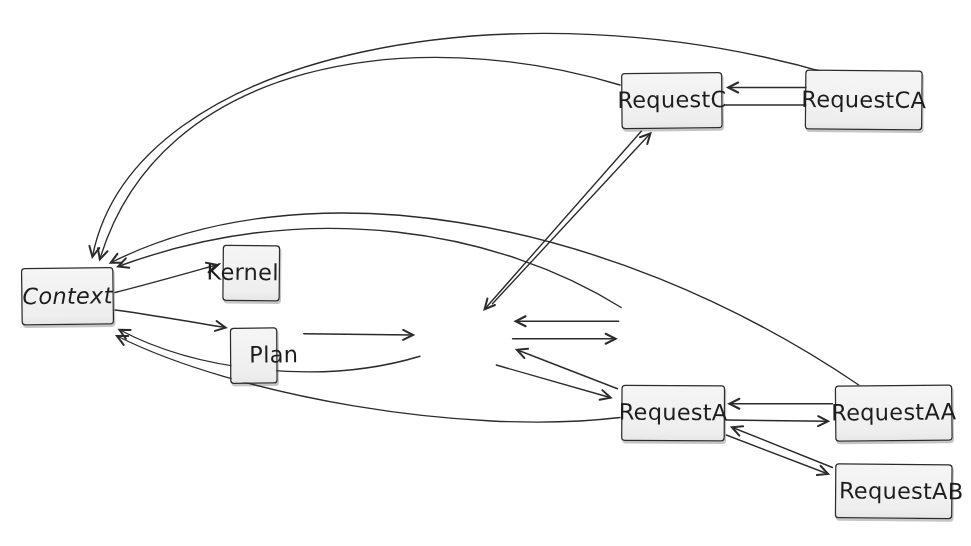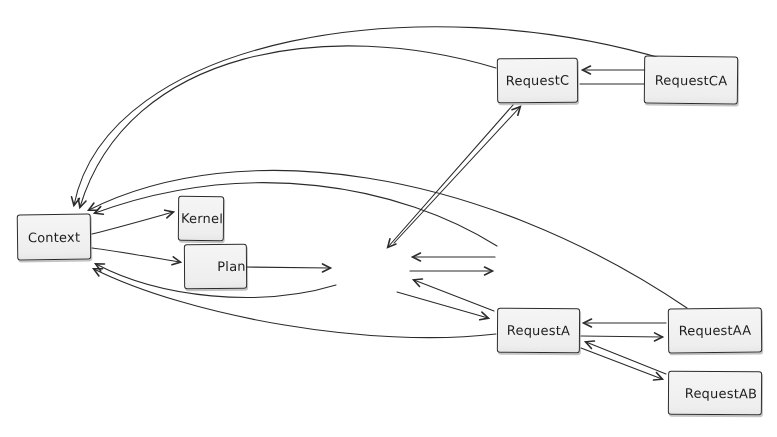--- a/index.html
+++ b/index.html
@@ -12,28 +12,28 @@
   }
   .edge-layer{position:absolute;left:0;top:0;width:777px;height:437px;}
   .node{
     position:absolute;
     display:flex;align-items:center;justify-content:center;
     background:linear-gradient(180deg,#f5f5f5 0%,#eeeeee 85%,#e7e7e7 100%);
     border:1.6px solid #2b2b2b;
     border-radius:3px;
     box-shadow:1px 2px 0 rgba(45,45,45,0.28);
     color:#1d1d1d;
-    font-size:13px;
+    font-size:18px;
     letter-spacing:0.2px;
     box-sizing:border-box;
   }
   .node span{white-space:nowrap;}
-  .n-context  {left:17px;  top:214px; width:74px; height:46px; transform:rotate(-0.7deg);}
+  .n-context  {left:17px;  top:214px; width:74px; height:46px; transform:rotate(-0.7deg);font-style:italic;}
   .n-kernel   {left:178px; top:196px; width:46px; height:45px; transform:rotate(0.5deg);justify-content:flex-end;}
-  .n-plan     {left:184px; top:244px; width:63px; height:45px; transform:rotate(-0.4deg);padding-left:32px;}
+  .n-plan     {left:184px; top:262px; width:38px; height:45px; transform:rotate(-0.4deg);padding-left:32px;}
   .n-request  {left:334px; top:246px; width:74px; height:46px; transform:rotate(0.4deg);}
   .n-requestB {left:497px; top:246px; width:83px; height:42px; transform:rotate(-0.5deg);}
   .n-requestA {left:497px; top:308px; width:83px; height:45px; transform:rotate(0.4deg);}
   .n-requestC {left:497px; top:58px;  width:81px; height:45px; transform:rotate(-0.5deg);}
   .n-requestCA{left:644px; top:56px;  width:94px; height:48px; transform:rotate(0.5deg);}
   .n-requestAA{left:668px; top:308px; width:94px; height:45px; transform:rotate(-0.5deg);}
   .n-requestAB{left:668px; top:371px; width:94px; height:44px; transform:rotate(0.4deg);padding-left:12px;}
 </style>
 </head>
 <body>

